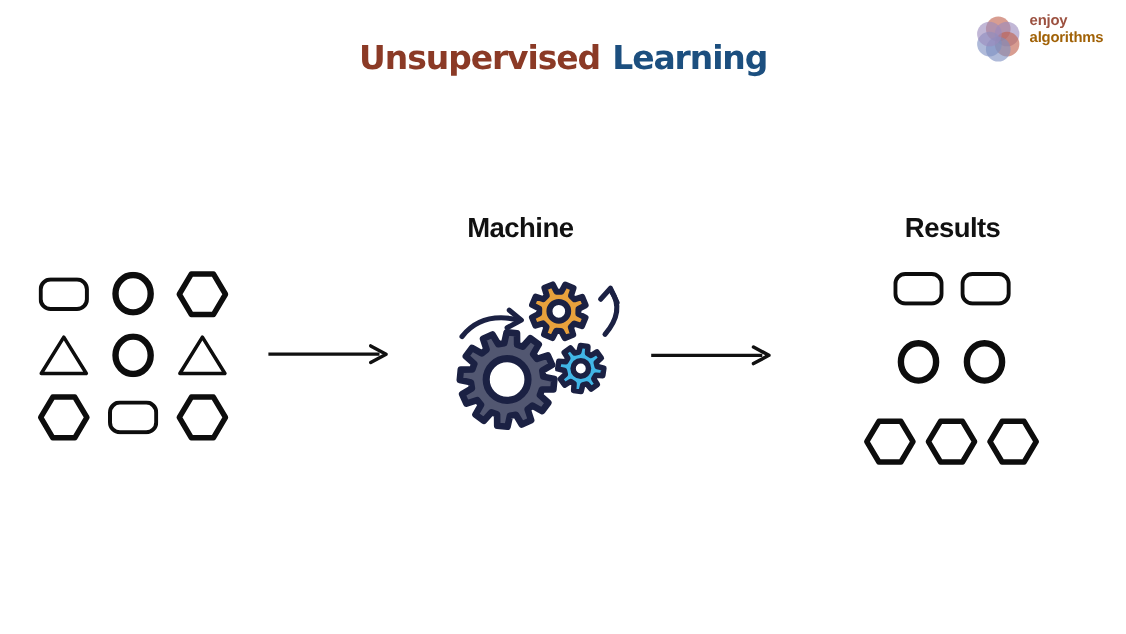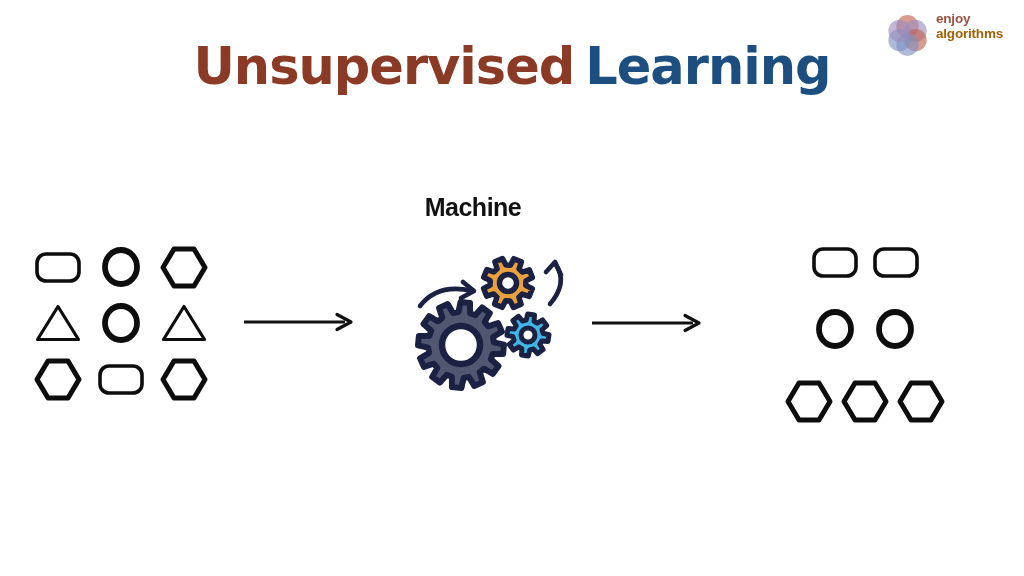--- a/index.html
+++ b/index.html
@@ -4,21 +4,21 @@
 <style>
   html,body{margin:0;padding:0;background:#fff;}
   .canvas{
     position:relative;width:1024px;height:576px;overflow:hidden;
     background:var(--c-bg,#fff);
     font-family:"Liberation Sans",sans-serif;
   }
   .title{
     position:absolute;top:36px;left:0;width:100%;margin:0;
     text-align:center;
-    font-family:"DejaVu Sans",sans-serif;font-weight:bold;font-size:51px;
+    font-family:"DejaVu Sans",sans-serif;font-weight:bold;font-size:30px;
     letter-spacing:-1px;line-height:1.2;
   }
   .title .t2{margin-left:11px;}
   .logo{position:absolute;left:884px;top:11px;display:flex;align-items:flex-start;gap:5px;}
   .logo-flower{flex:0 0 auto;}
   .logo-text{font-size:13.5px;font-weight:bold;line-height:15px;letter-spacing:-0.2px;}
   .section-heading{
     position:absolute;margin:0;width:210px;text-align:center;
     font-size:25px;font-weight:bold;letter-spacing:-0.5px;
     color:var(--c-heading,#111);
@@ -63,20 +63,21 @@
         <circle cx="15.5" cy="29.1" r="11.2" fill="#7e90c2" fill-opacity="0.62"></circle>
         <circle cx="15.5" cy="19.9" r="11.2" fill="#9b8abd" fill-opacity="0.62"></circle>
       </svg>
     <div class="logo-text">
       <div id="logo-line1" style="color: rgb(156, 81, 64);">enjoy</div>
       <div id="logo-line2" style="color: #a16207;">algorithms</div>
     </div>
   </div>
 
   <h2 class="section-heading" id="heading-machine">Machine</h2>
+  <h2 class="section-heading" id="heading-results">Results</h2>
 
   <div class="shape-grid" id="unlabelled-grid">
       <div class="shape-cell">
         <svg width="46" height="31" viewBox="0 0 46 31">
           <rect x="2" y="2" width="42" height="27" rx="9" style="stroke:var(--c-shape)" fill="none" stroke-linejoin="round" stroke-linecap="round" stroke-width="3.6"></rect>
         </svg>
       </div>
       <div class="shape-cell">
         <svg width="40" height="40" viewBox="0 0 40 40">
           <ellipse cx="20" cy="20" rx="16" ry="17" style="stroke:var(--c-shape)" fill="none" stroke-linejoin="round" stroke-linecap="round" stroke-width="5.8"></ellipse>

